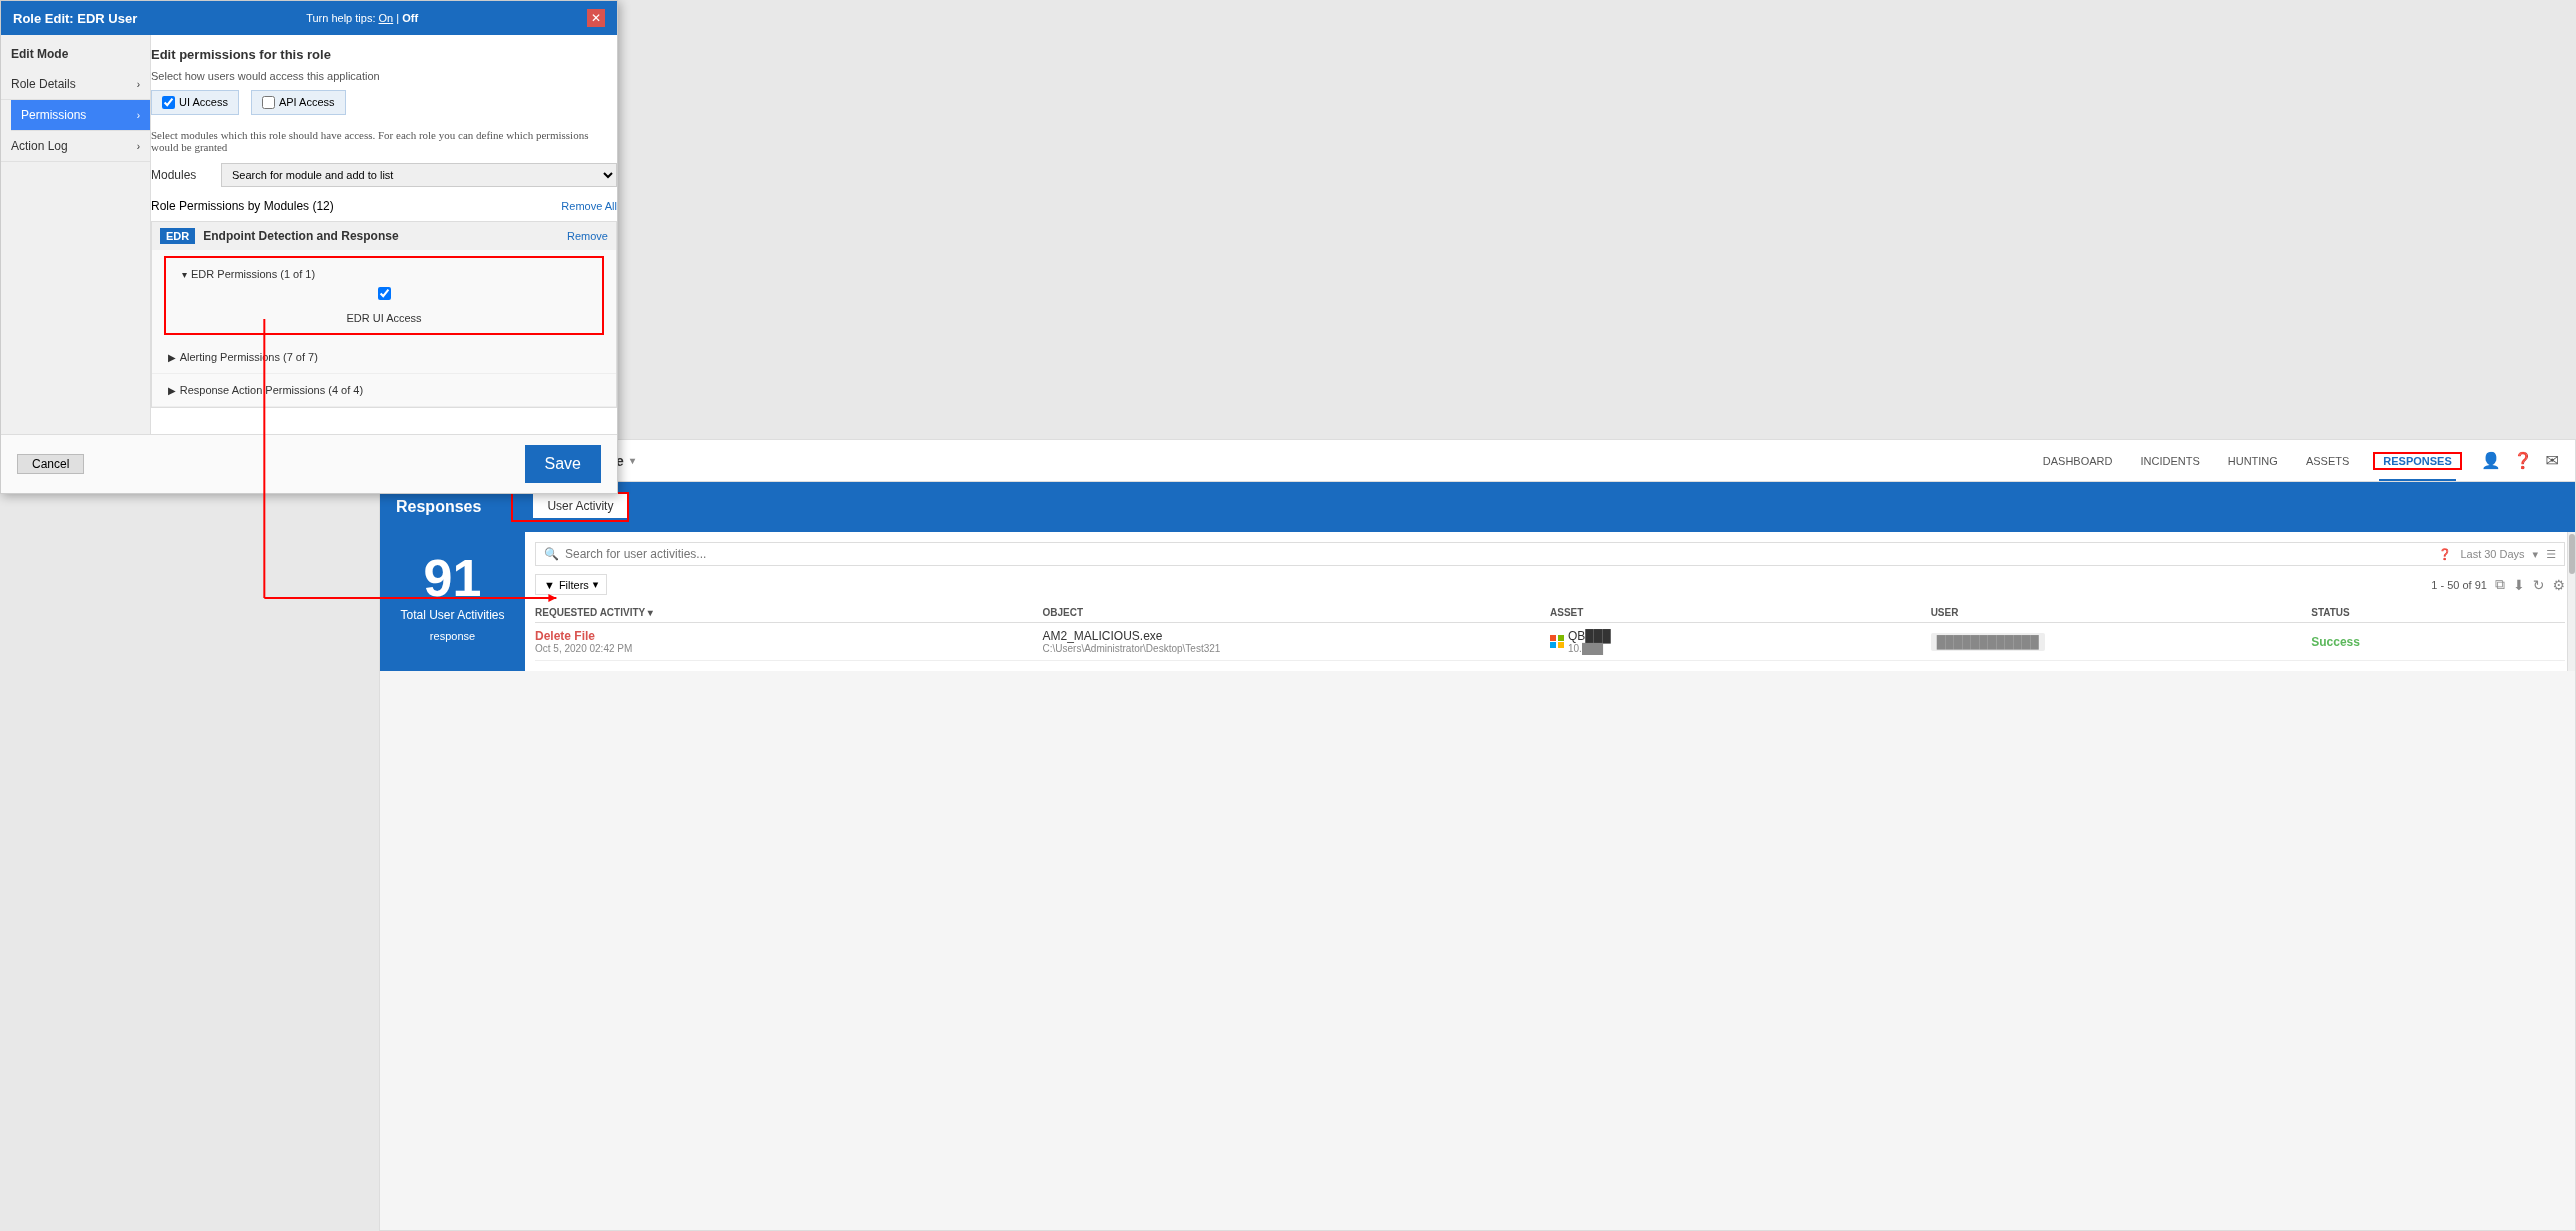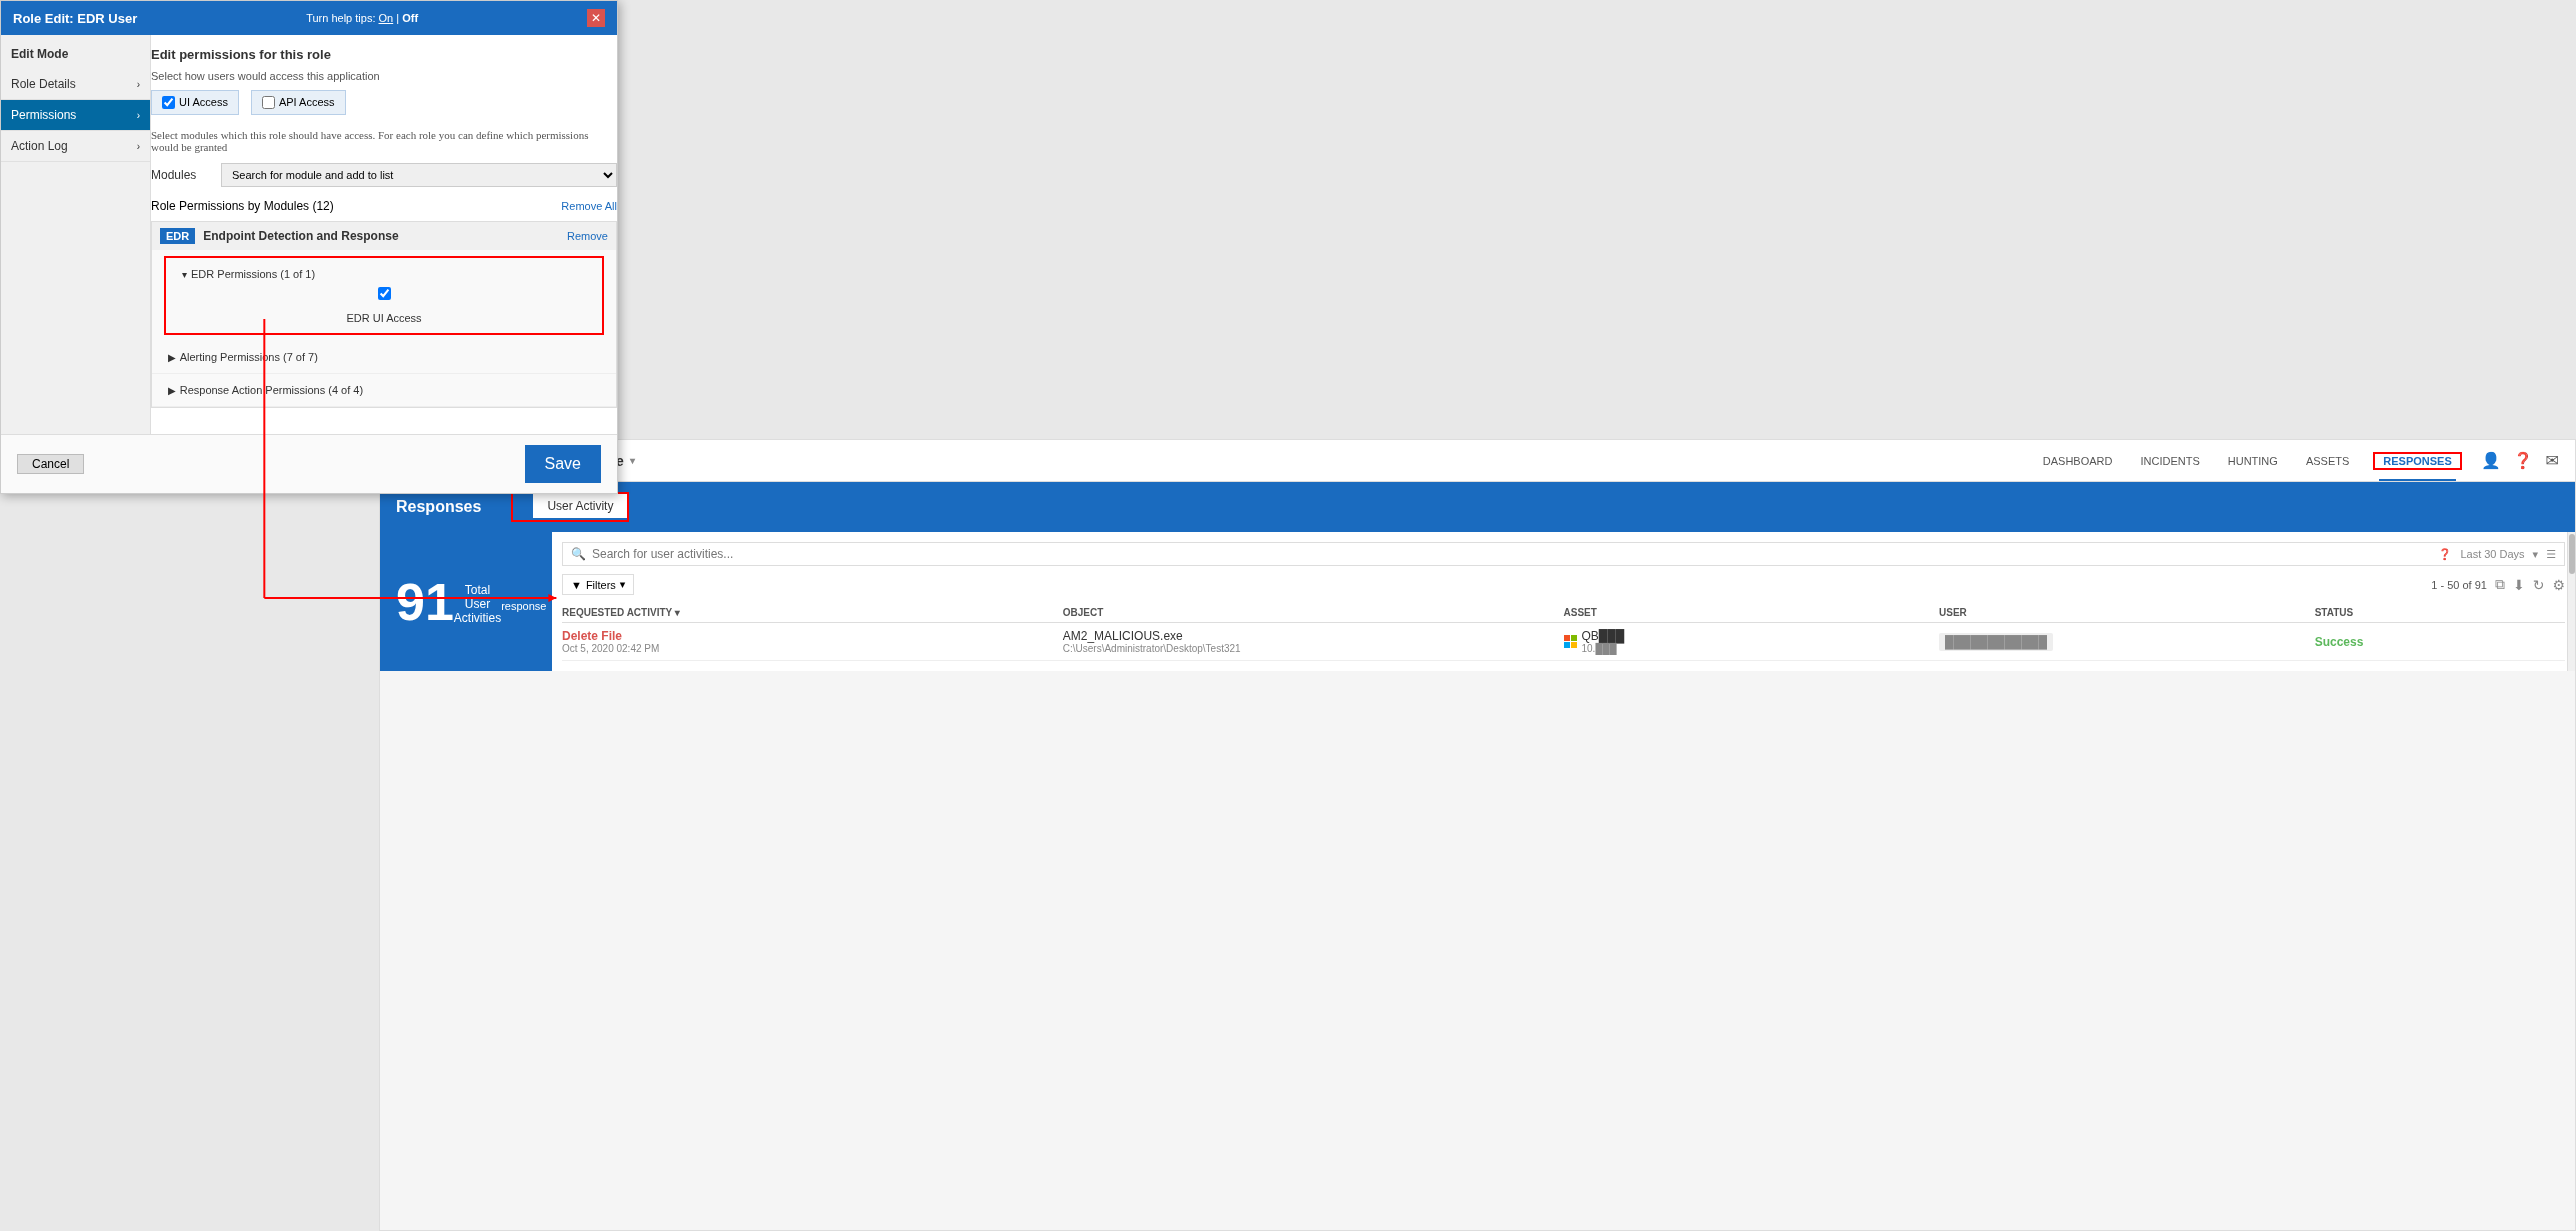--- a/index.html
+++ b/index.html
@@ -51,22 +51,23 @@
       display: flex;
       align-items: center;
       justify-content: space-between;
       padding: 8px 10px;
       cursor: pointer;
       font-size: 12px;
       color: #333;
       border-bottom: 1px solid #e0e0e0;
     }
     .sidebar-nav-item.active {
-      background: #0369a1;
-      color: #fff;
+      background: #3b82f6;
+      color: #fff;
+      margin-left: 10px;
     }
     .sidebar-nav-item .chevron { font-size: 10px; }
     .modal-content { flex: 1; padding: 12px 0; }
     .modal-content h3 { font-size: 13px; font-weight: bold; margin-bottom: 8px; color: #333; }
     .modal-content .sub-label { font-size: 11px; color: #555; margin-bottom: 8px; }
     .access-options { display: flex; gap: 12px; margin-bottom: 14px; }
     .access-option {
       display: flex; align-items: flex-start; gap: 4px;
       background: #e8f0f8;
       border: 1px solid #b8cfe8;
@@ -208,25 +209,25 @@
       padding: 5px 14px;
       font-size: 12px;
       cursor: pointer;
       border-bottom: 2px solid #1a6bbf;
       margin-left: 20px;
     }
     .edr-body { display: flex; }
     .edr-left-panel {
       background: #1a6bbf;
       color: #fff;
-      width: 172px;
+      width: 145px;
       flex-shrink: 0;
       padding: 20px 16px;
       display: flex;
-      flex-direction: row;
+      flex-direction: column;
       align-items: center;
     }
     .edr-left-panel .big-number {
       font-size: 52px;
       font-weight: bold;
       line-height: 1;
     }
     .edr-left-panel .subtitle {
       font-size: 12px;
       text-align: center;

